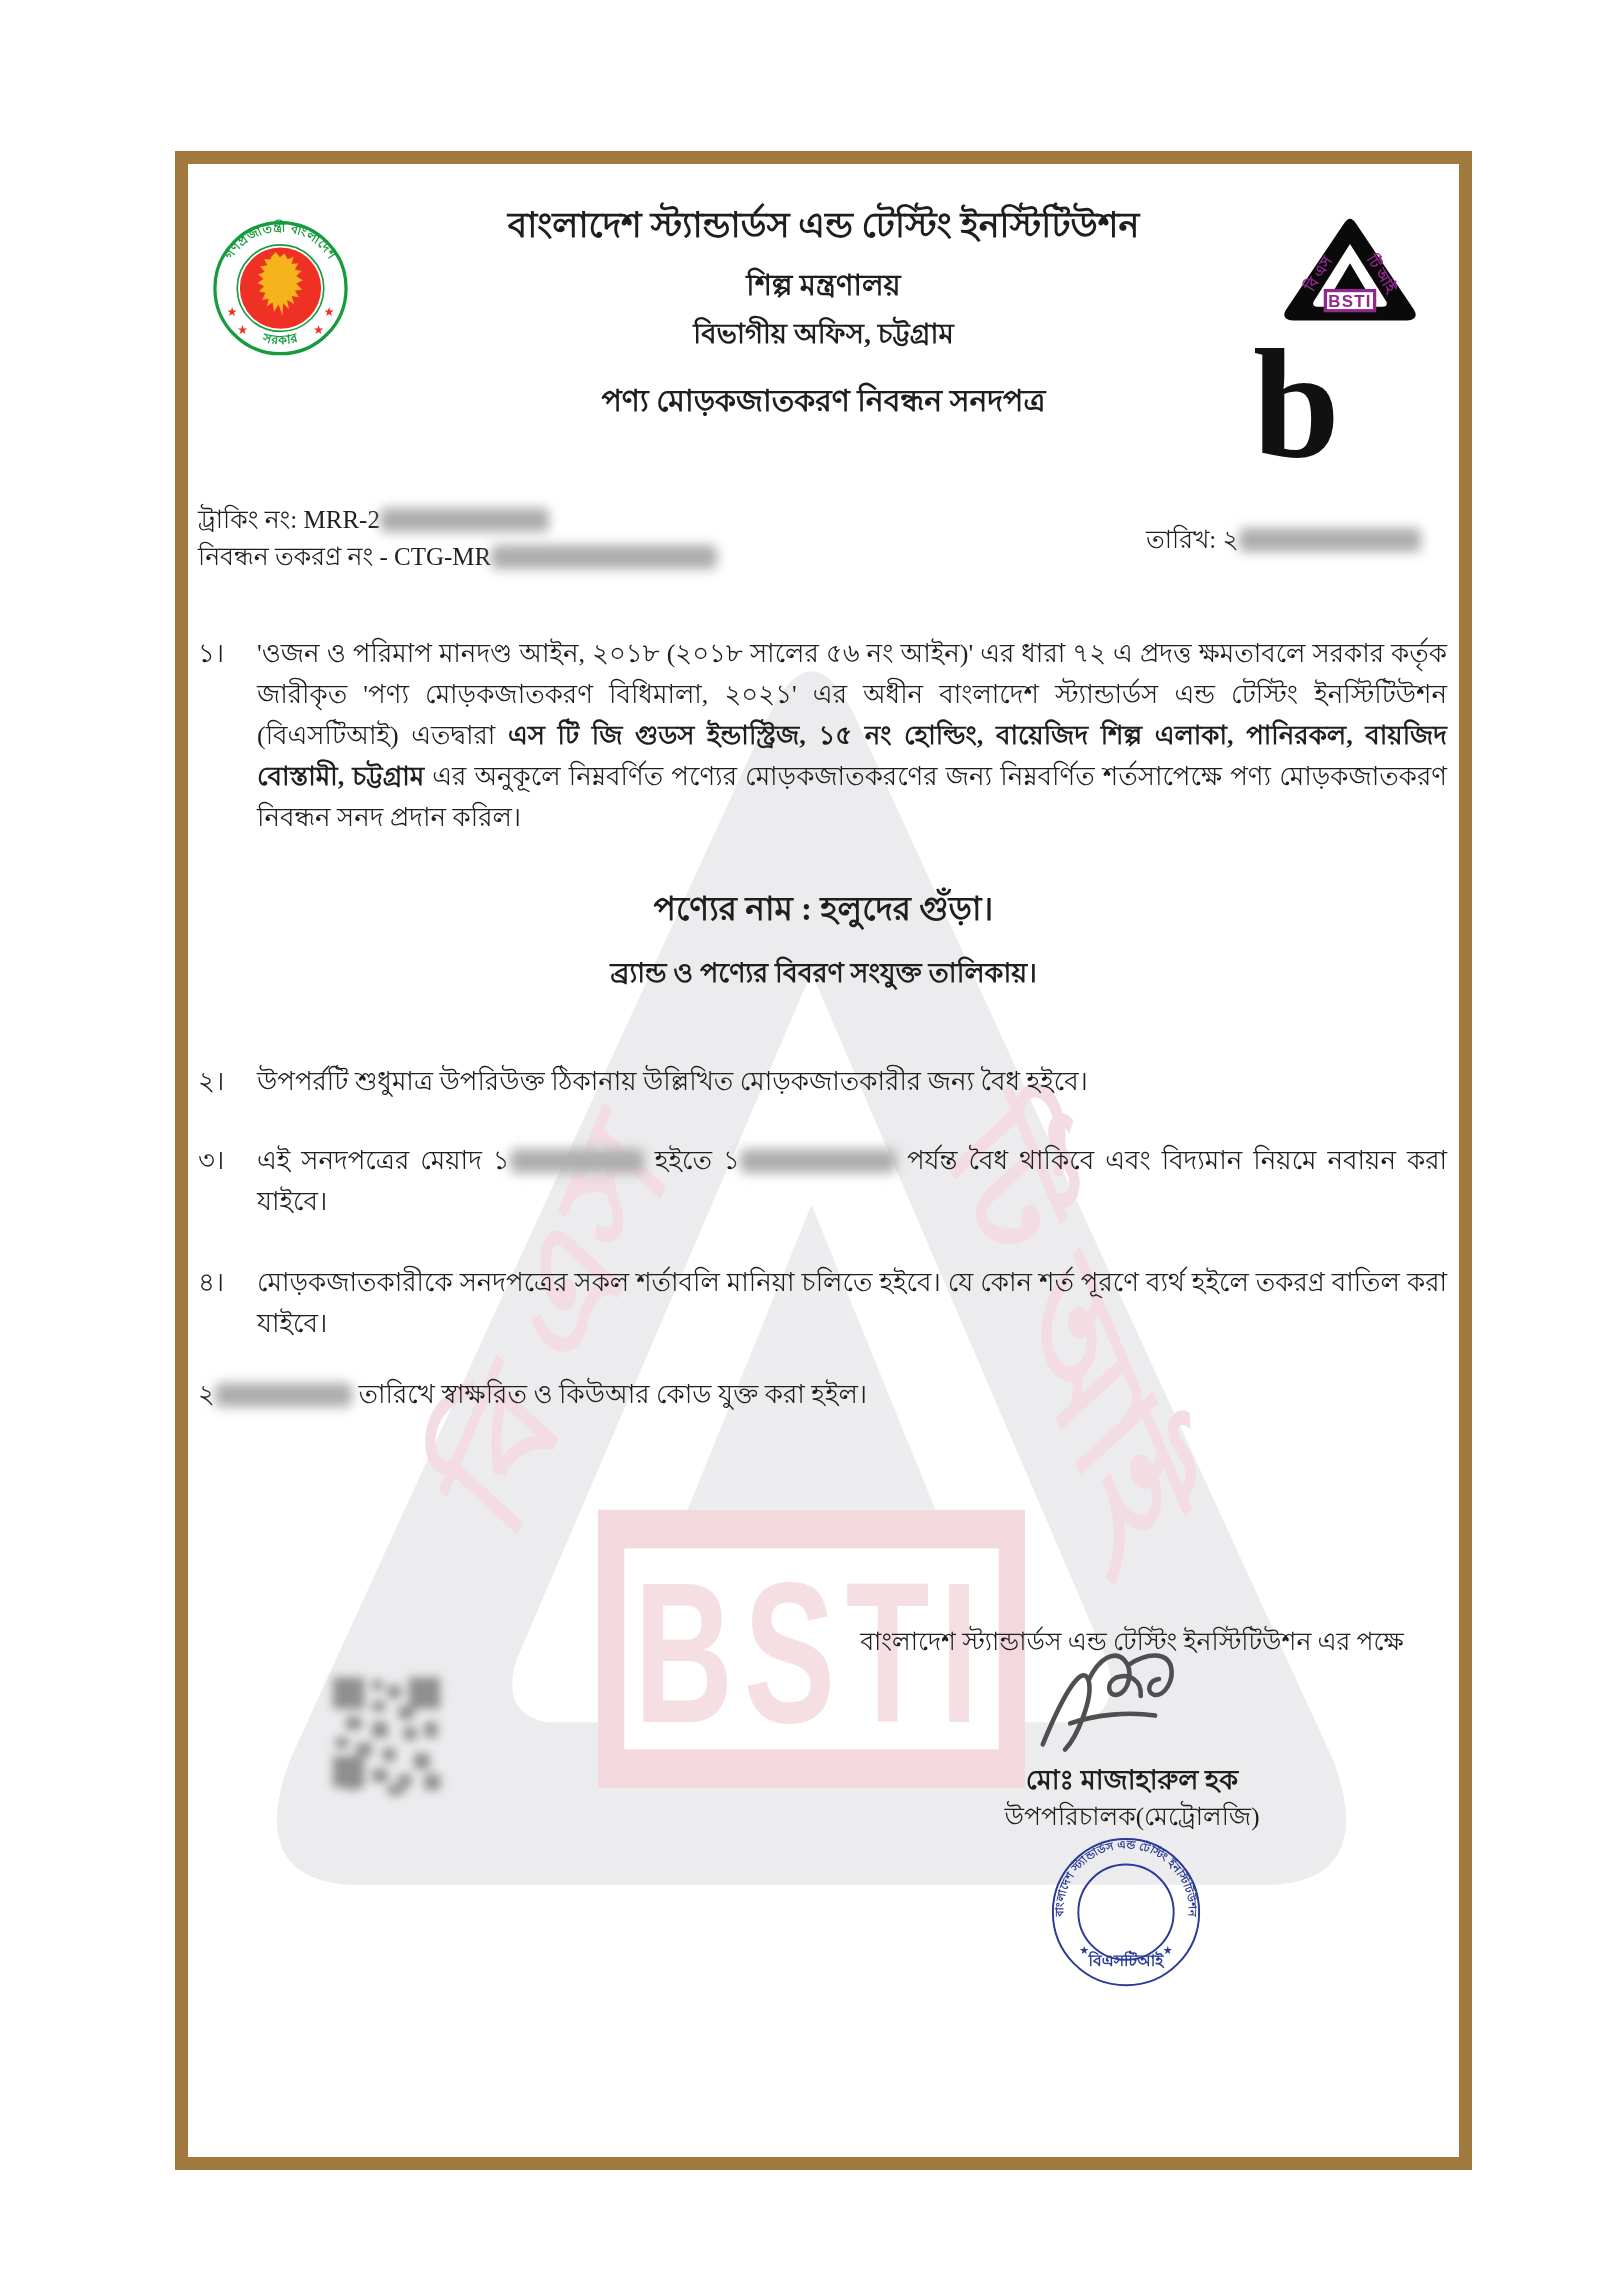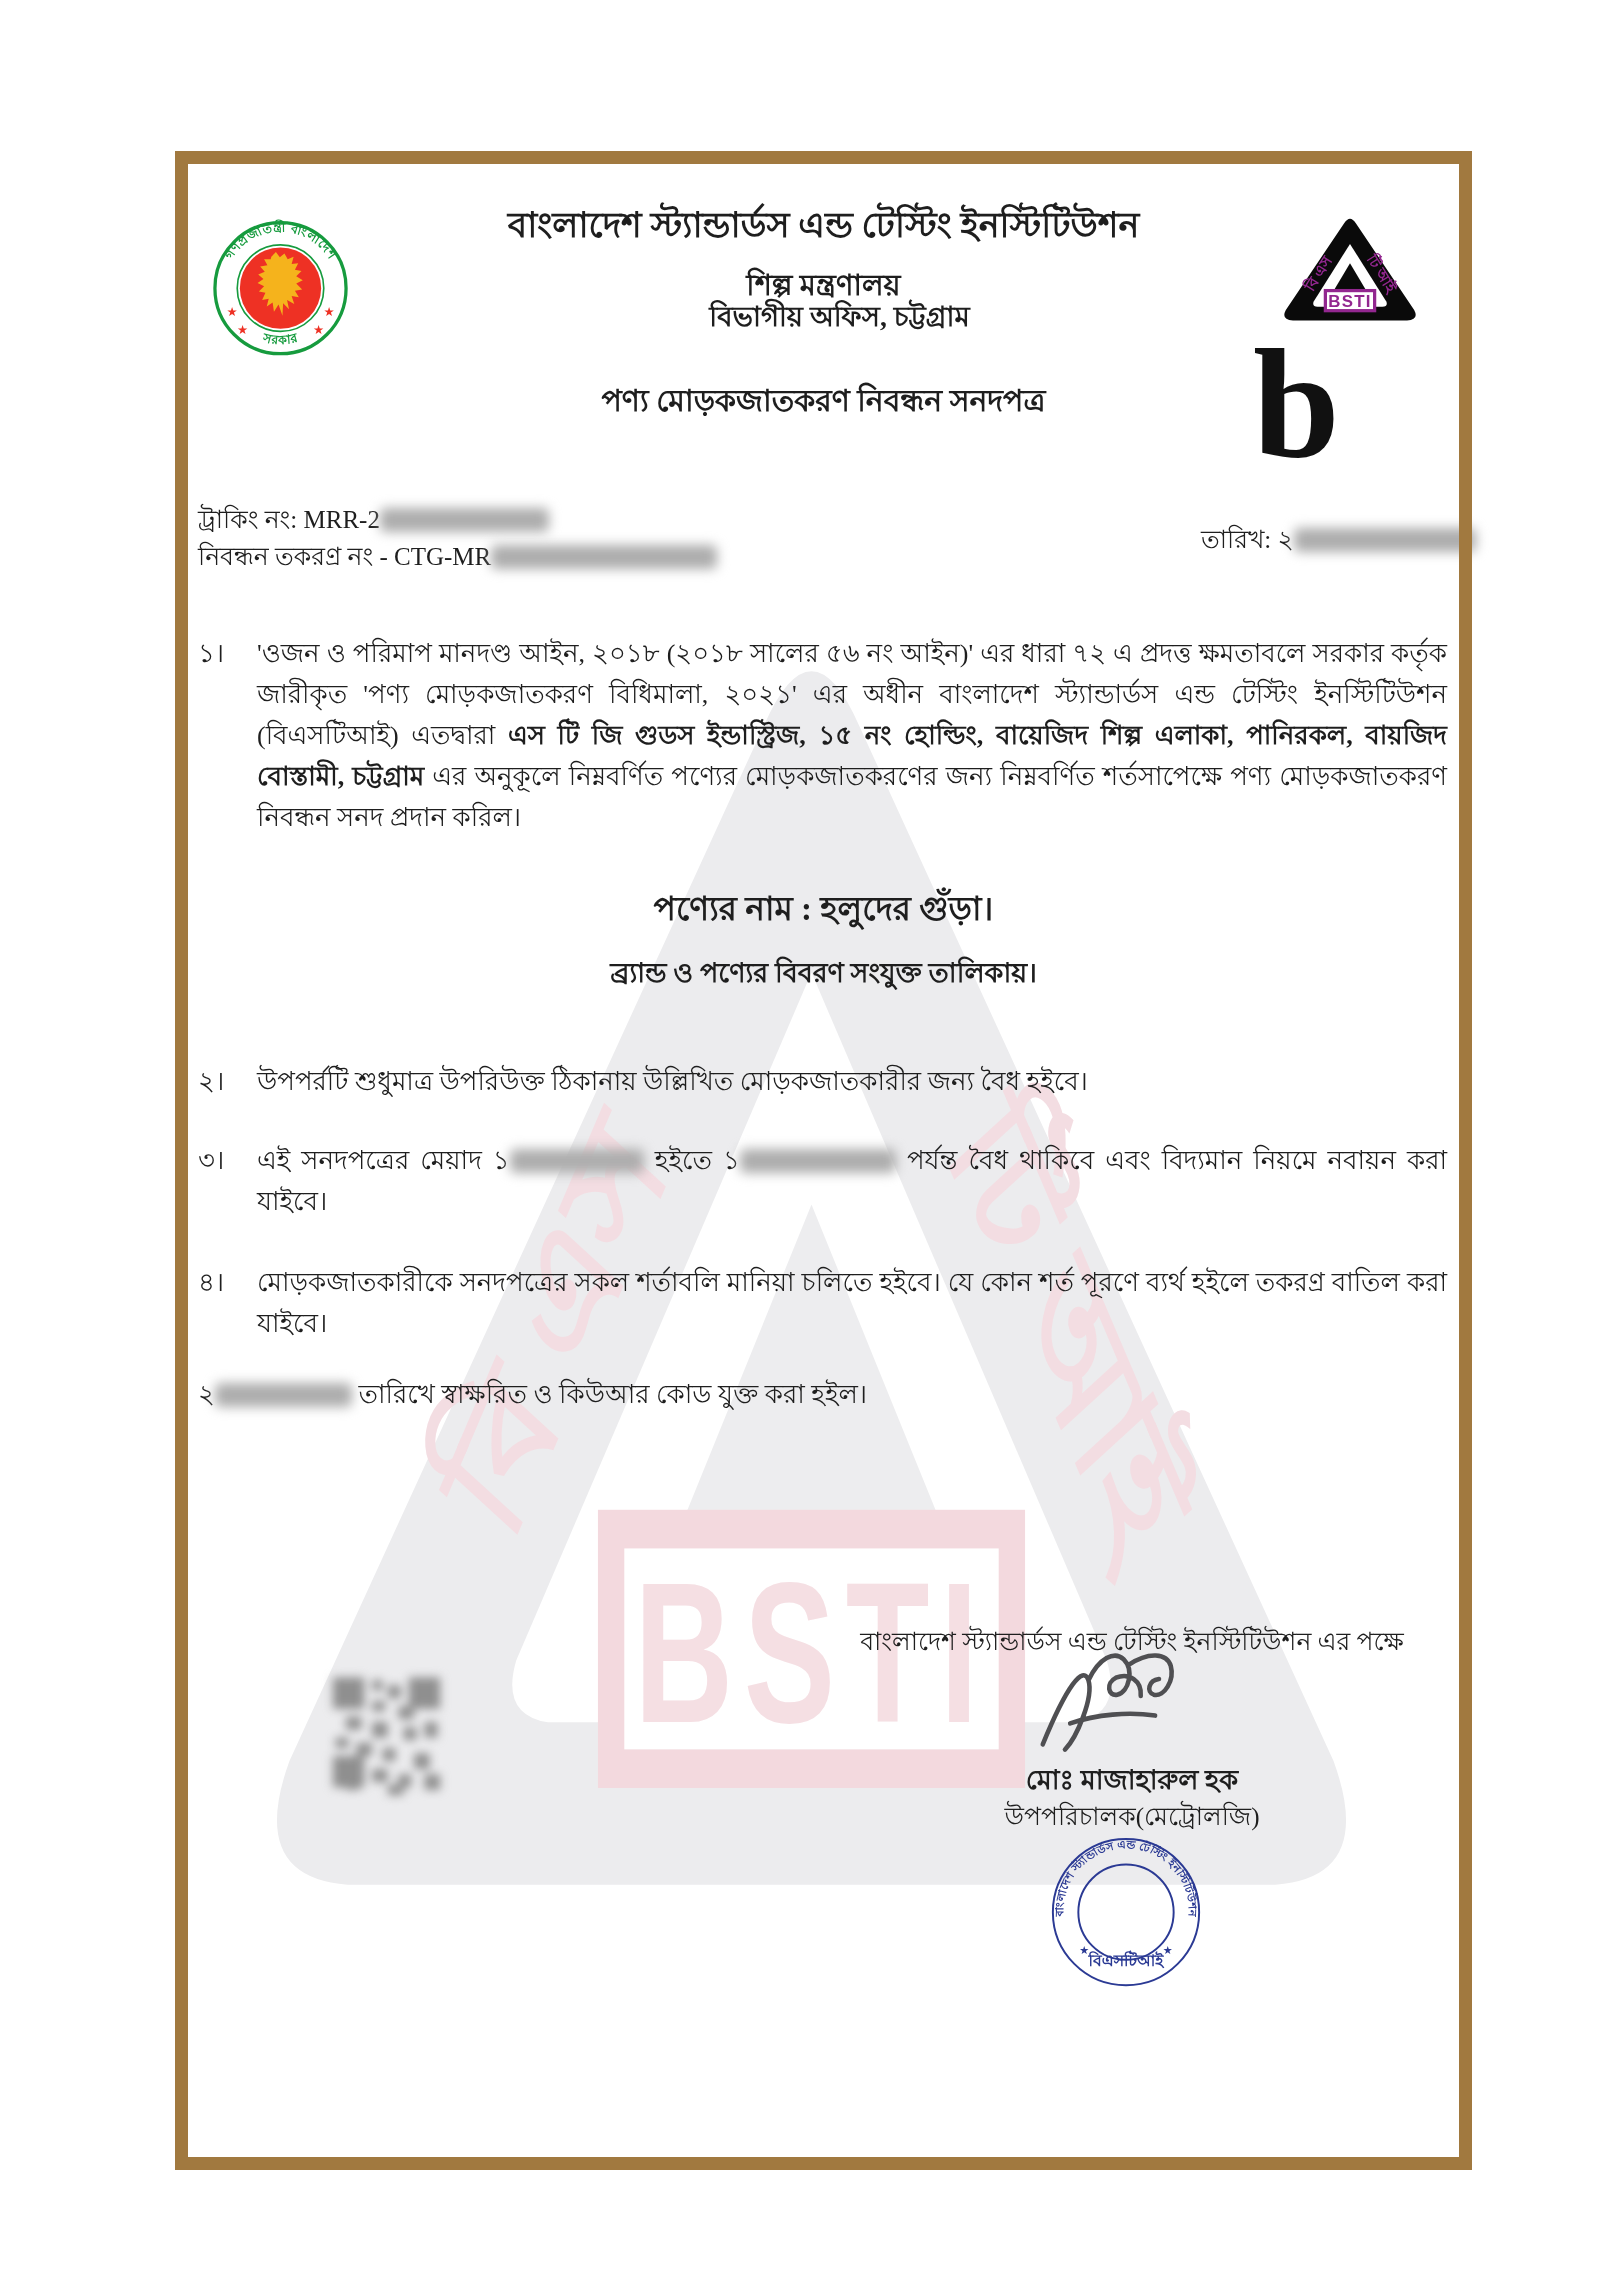--- a/index.html
+++ b/index.html
@@ -14,25 +14,25 @@
   .abs{position:absolute;}
   .frame{
     position:absolute;left:175px;top:151px;width:1297px;height:2019px;
     border:13px solid #a1793f;box-sizing:border-box;z-index:3;
   }
   .watermark{position:absolute;left:242px;top:648px;width:1139px;height:1283px;z-index:1;pointer-events:none;}
   .content{position:absolute;left:0;top:0;width:1623px;height:2295px;z-index:2;}
   .hline{position:absolute;left:175px;width:1297px;text-align:center;font-weight:bold;}
   .h1{top:198px;font-size:35px;}
   .h2{top:262px;font-size:29px;text-align:center;}
-  .h3{top:296px;font-size:27.5px;margin-left:16px;}
+  .h3{top:313px;font-size:27.5px;}
   .h4{top:377px;font-size:30px;}
   .big-b{position:absolute;left:1253px;top:327px;font-size:156px;line-height:1;font-weight:700;color:#111;}
   .meta-left{position:absolute;left:198px;top:501px;font-size:25px;line-height:37px;}
-  .meta-date{position:absolute;left:1201px;top:520px;font-size:25px;}
+  .meta-date{position:absolute;left:1146px;top:520px;font-size:25px;}
   .redact{
     display:inline-block;height:23.6px;background:#adadad;
     filter:blur(5.9px);border-radius:5.2px;vertical-align:-3.9px;
   }
   .clause{position:absolute;left:198px;width:1249px;display:flex;font-size:26px;line-height:41px;}
   .clause .num{width:59px;flex:none;}
   .clause .ctext{flex:1;text-align:justify;}
   .b{font-weight:bold;}
   .centerline{position:absolute;left:175px;width:1297px;text-align:center;font-weight:bold;}
   .product{top:883px;font-size:33px;}

